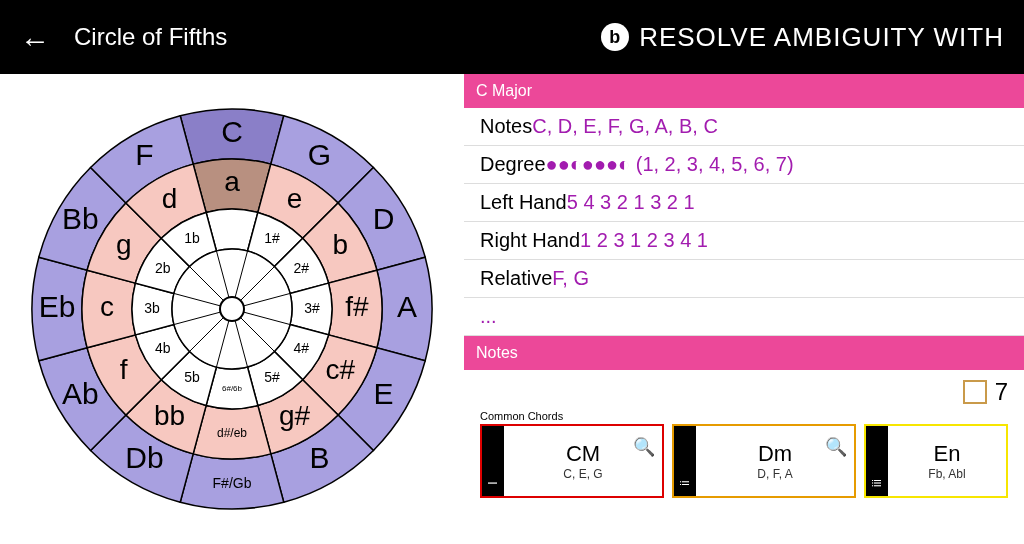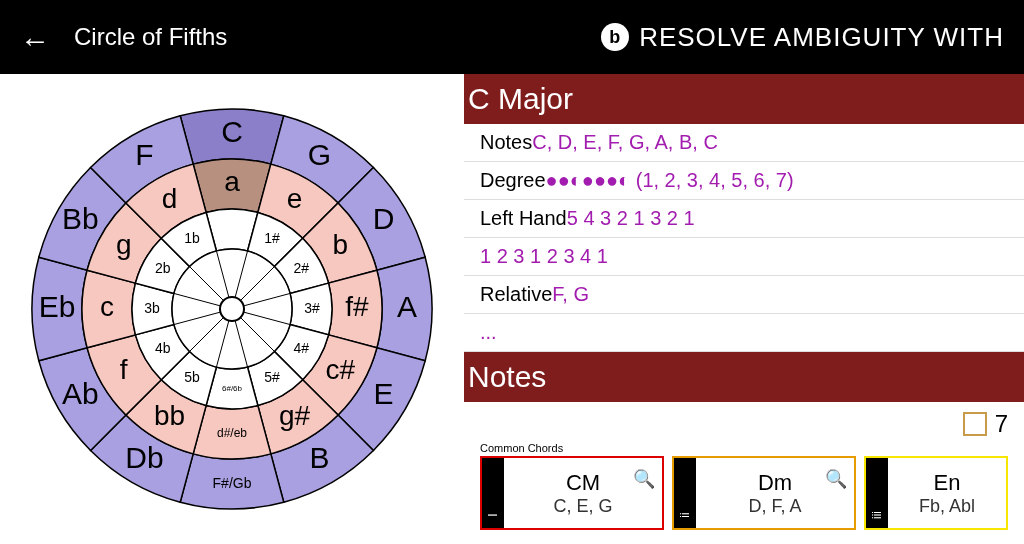--- a/index.html
+++ b/index.html
@@ -5,34 +5,34 @@
   html,body{margin:0;padding:0;font-family:-apple-system,Helvetica,Arial,sans-serif;background:#fff;width:1024px;height:544px;overflow:hidden}
   .topbar{background:#000;color:#fff;height:74px;display:flex;align-items:center;padding:0 20px;justify-content:space-between}
   .tb-left{display:flex;align-items:center;gap:24px}
   .back-arrow{font-size:30px;font-weight:300;cursor:pointer}
   .tb-title{font-size:24px}
   .tb-right{display:flex;align-items:center;gap:10px;font-size:26px;letter-spacing:1px}
   .flat-badge{display:inline-flex;align-items:center;justify-content:center;width:28px;height:28px;border-radius:50%;background:#fff;color:#000;font-weight:700;font-size:18px}
   .content{display:flex;height:470px}
   .left-pane{width:444px;display:flex;align-items:center;justify-content:center;padding:10px}
   .right-pane{flex:1;display:flex;flex-direction:column}
-  .gold-bar{background:#7f1d1d;color:#fff;font-size:30px;padding:8px 4px;font-weight:500}
+  .gold-bar{background:#ec4899;color:#fff;font-size:16px;padding:8px 12px;font-weight:500}
   .info-row{display:flex;justify-content:flex-start;align-items:center;padding:7px 16px;border-bottom:1px solid #ddd;font-size:20px}
   .info-row .val{color:#a21caf}
   .chords-area{padding:4px 16px 0}
   .seven-row{display:flex;justify-content:flex-end;align-items:center;gap:8px;padding:4px 0}
   .checkbox{width:20px;height:20px;border:2px solid #c99a4a;display:inline-block}
   .seven{font-size:24px}
   .cc-label{font-size:11px}
   .chord-cards{display:flex;gap:8px;margin-top:2px}
   .card{display:flex;align-items:stretch;border:2px solid;height:70px}
   .card .roman{background:#000;color:#fff;width:22px;display:flex;align-items:flex-end;justify-content:center;padding-bottom:6px;font-size:12px}
   .card .body{flex:1;display:flex;flex-direction:column;align-items:center;justify-content:center;position:relative;padding:0 8px}
   .card .name{font-size:22px}
-  .card .notes{font-size:18px;color:#333}
+  .card .notes{font-size:12px;color:#333}
   .card .mag{position:absolute;right:6px;top:10px;font-size:18px}
   .c1{border-color:#d00;width:180px}
   .c2{border-color:#e69b00;width:180px}
   .c3{border-color:#f7e600;width:140px}
   
 </style>
 </head>
 <body>
 
 <div class="topbar">
@@ -147,20 +147,21 @@
         </div>
         <div class="info-row">
           <span>Degree</span>
           <span class="val">●●◐●●●◐ (1, 2, 3, 4, 5, 6, 7)</span>
         </div>
         <div class="info-row">
           <span>Left Hand</span>
           <span class="val">5 4 3 2 1 3 2 1</span>
         </div>
         <div class="info-row">
+          <span>Right Hand</span>
           <span class="val">1 2 3 1 2 3 4 1</span>
         </div>
         <div class="info-row">
           <span>Relative</span>
           <span class="val">F, G</span>
         </div>
         <div class="info-row">
           <span class="val">...</span>
         </div>
       </div>

